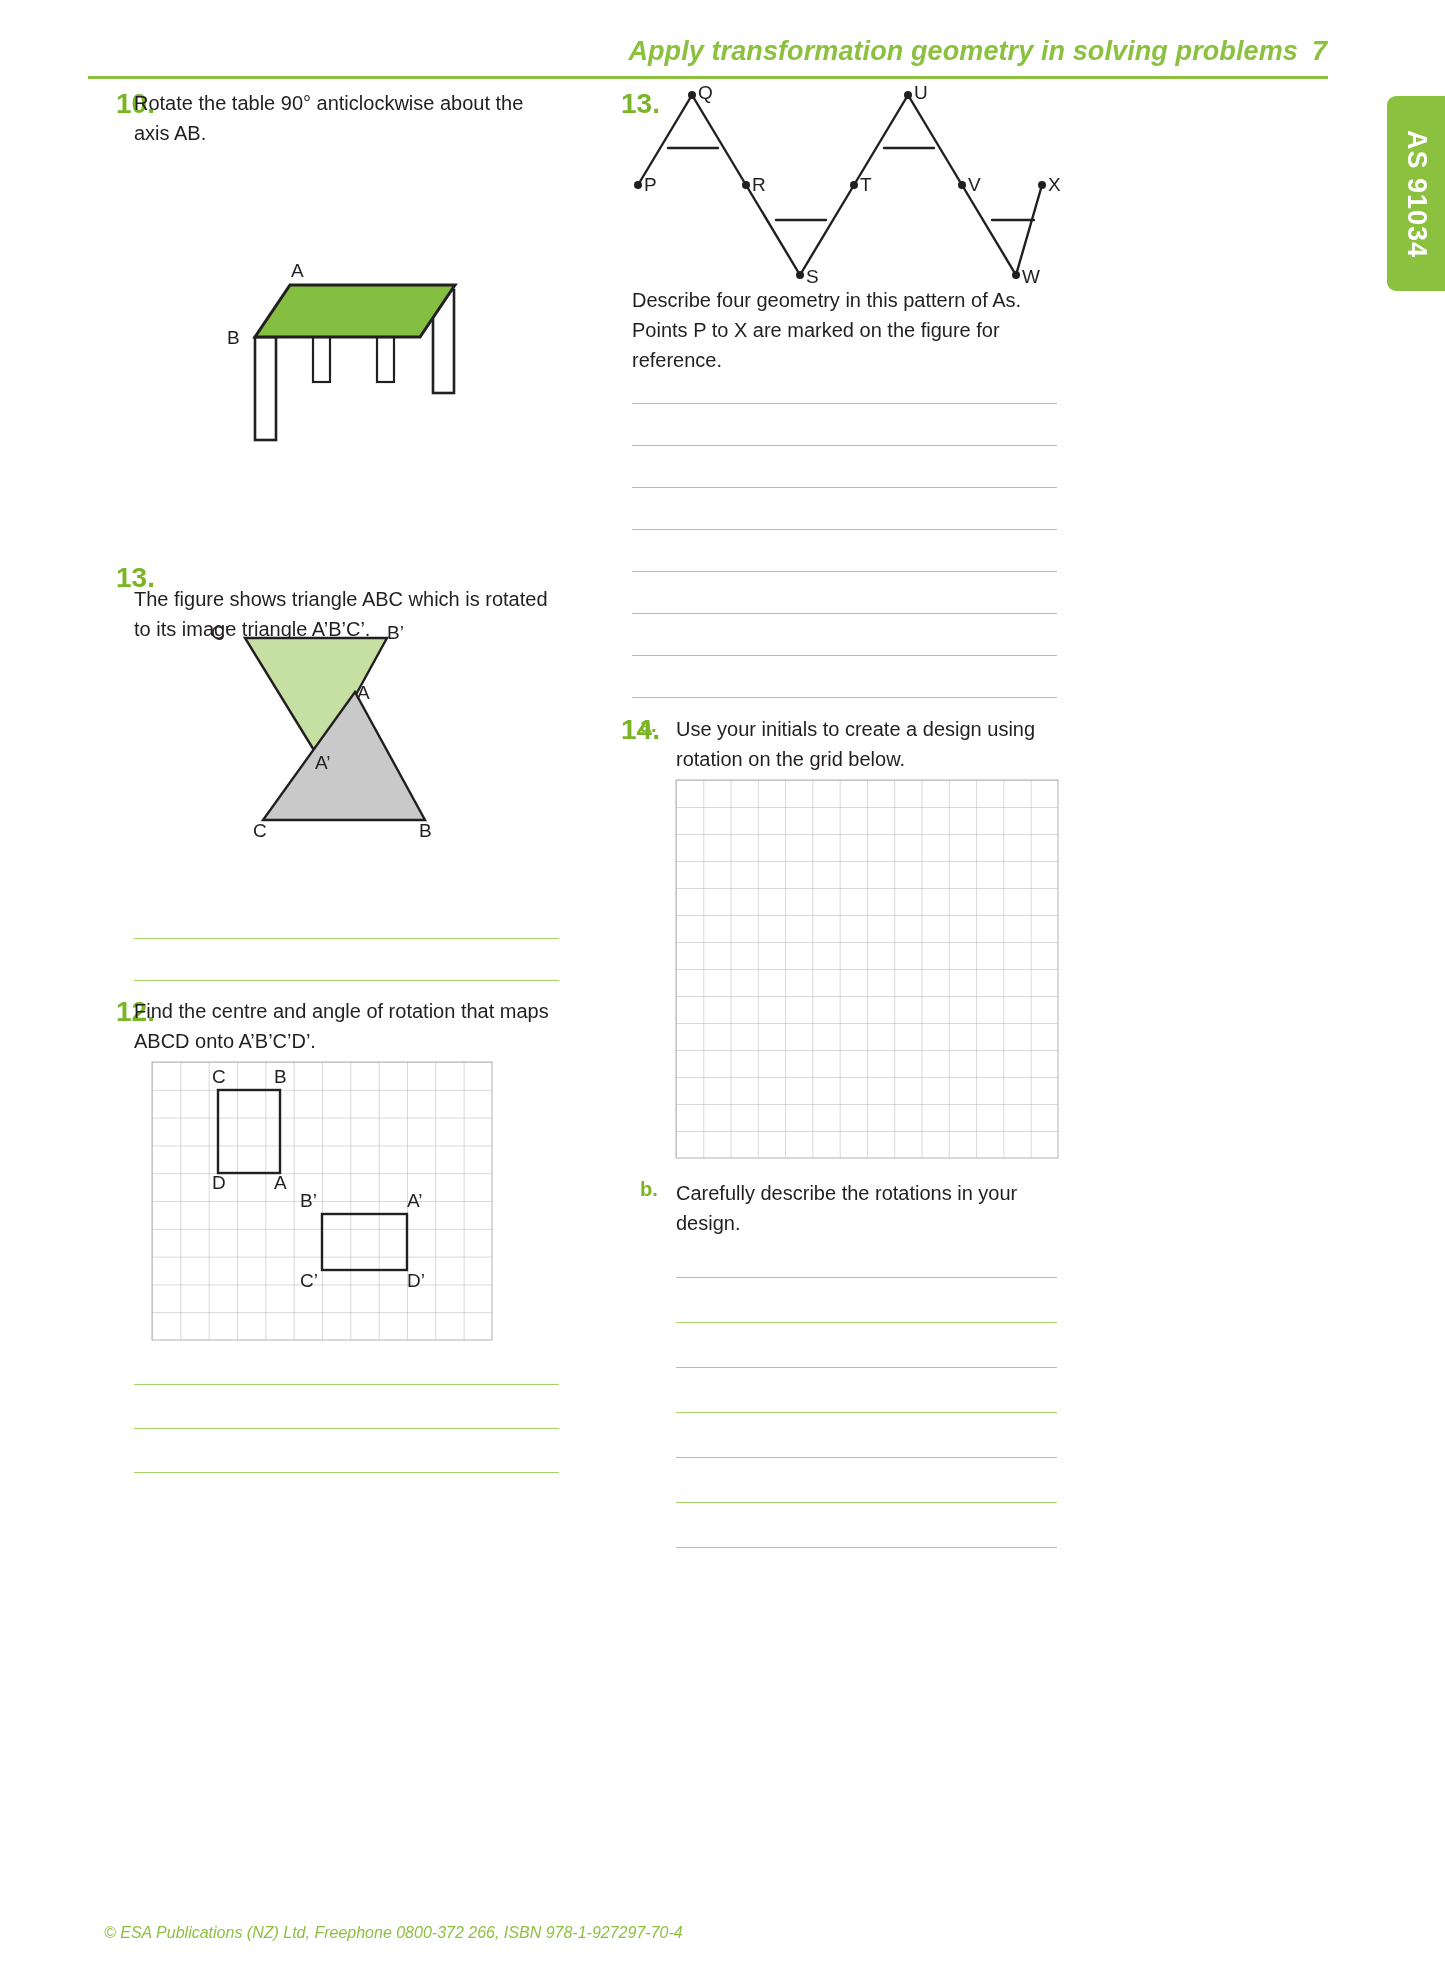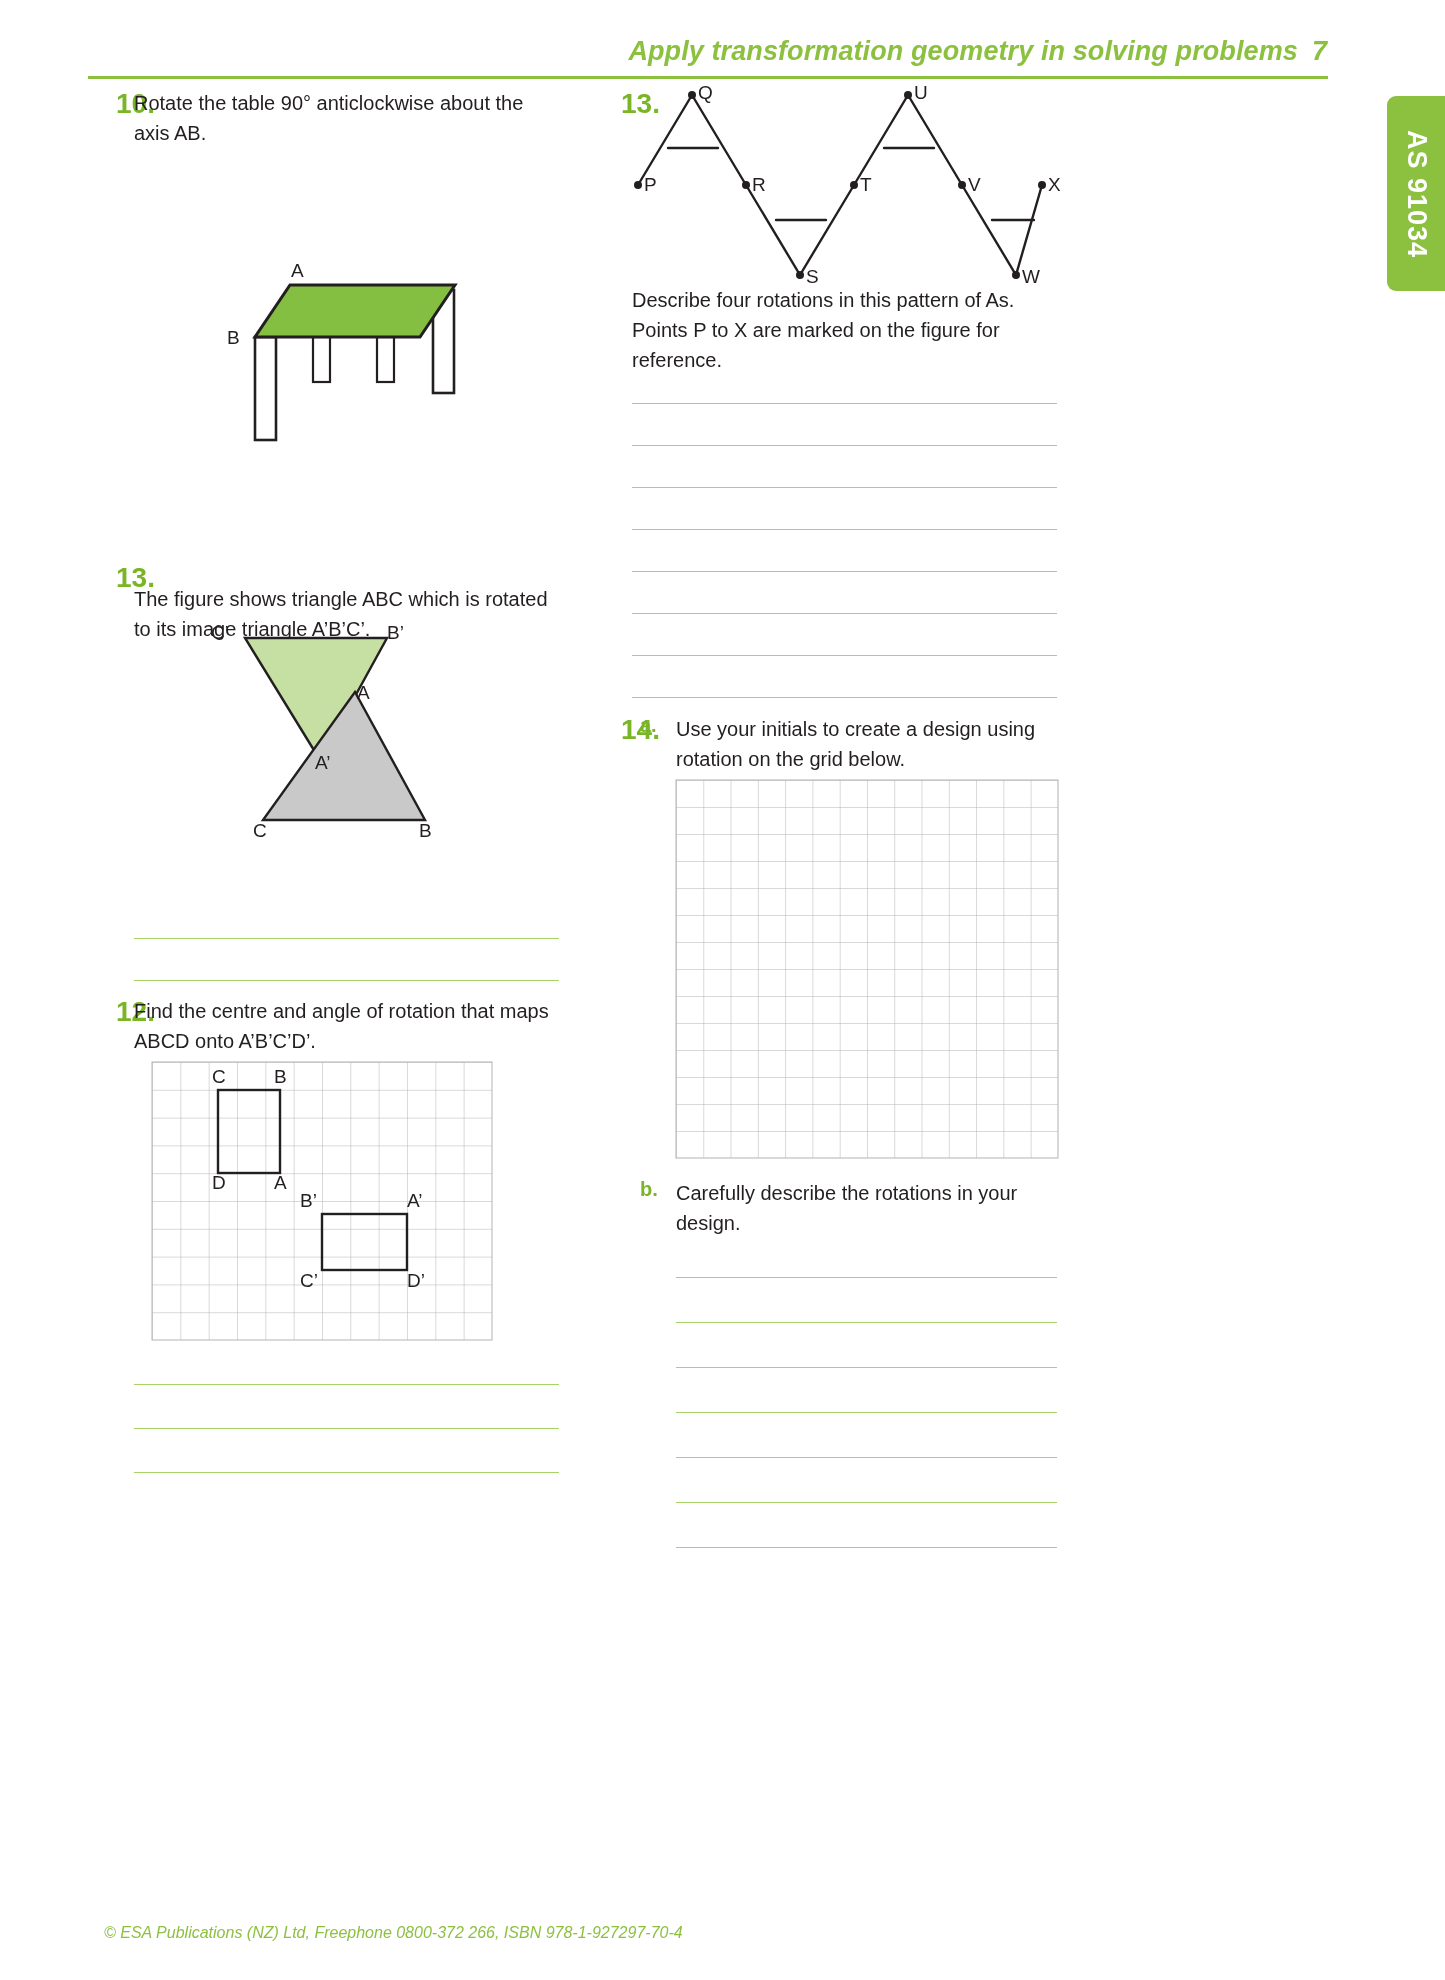--- a/index.html
+++ b/index.html
@@ -180,21 +180,21 @@
     <div class="figlabel" style="left:68px; top:-8px;">Q</div>
     <div class="figlabel" style="left:122px; top:84px;">R</div>
     <div class="figlabel" style="left:176px; top:176px;">S</div>
     <div class="figlabel" style="left:230px; top:84px;">T</div>
     <div class="figlabel" style="left:284px; top:-8px;">U</div>
     <div class="figlabel" style="left:338px; top:84px;">V</div>
     <div class="figlabel" style="left:392px; top:176px;">W</div>
     <div class="figlabel" style="left:418px; top:84px;">X</div>
   </div>
 
-  <div class="qtext" style="left:632px; top:285px; width:430px;">Describe four rotations in this pattern of As. Points P to X are marked on the figure for reference.</div>
+  <div class="qtext" style="left:632px; top:285px; width:430px;">Describe four geometry in this pattern of As. Points P to X are marked on the figure for reference.</div>
 
   <div class="ruleline" style="left:632px; top:403px; width:425px;"></div>
   <div class="ruleline" style="left:632px; top:445px; width:425px;"></div>
   <div class="ruleline" style="left:632px; top:487px; width:425px;"></div>
   <div class="ruleline" style="left:632px; top:529px; width:425px;"></div>
   <div class="ruleline" style="left:632px; top:571px; width:425px;"></div>
   <div class="ruleline" style="left:632px; top:613px; width:425px;"></div>
   <div class="ruleline" style="left:632px; top:655px; width:425px;"></div>
   <div class="ruleline" style="left:632px; top:697px; width:425px;"></div>
 

